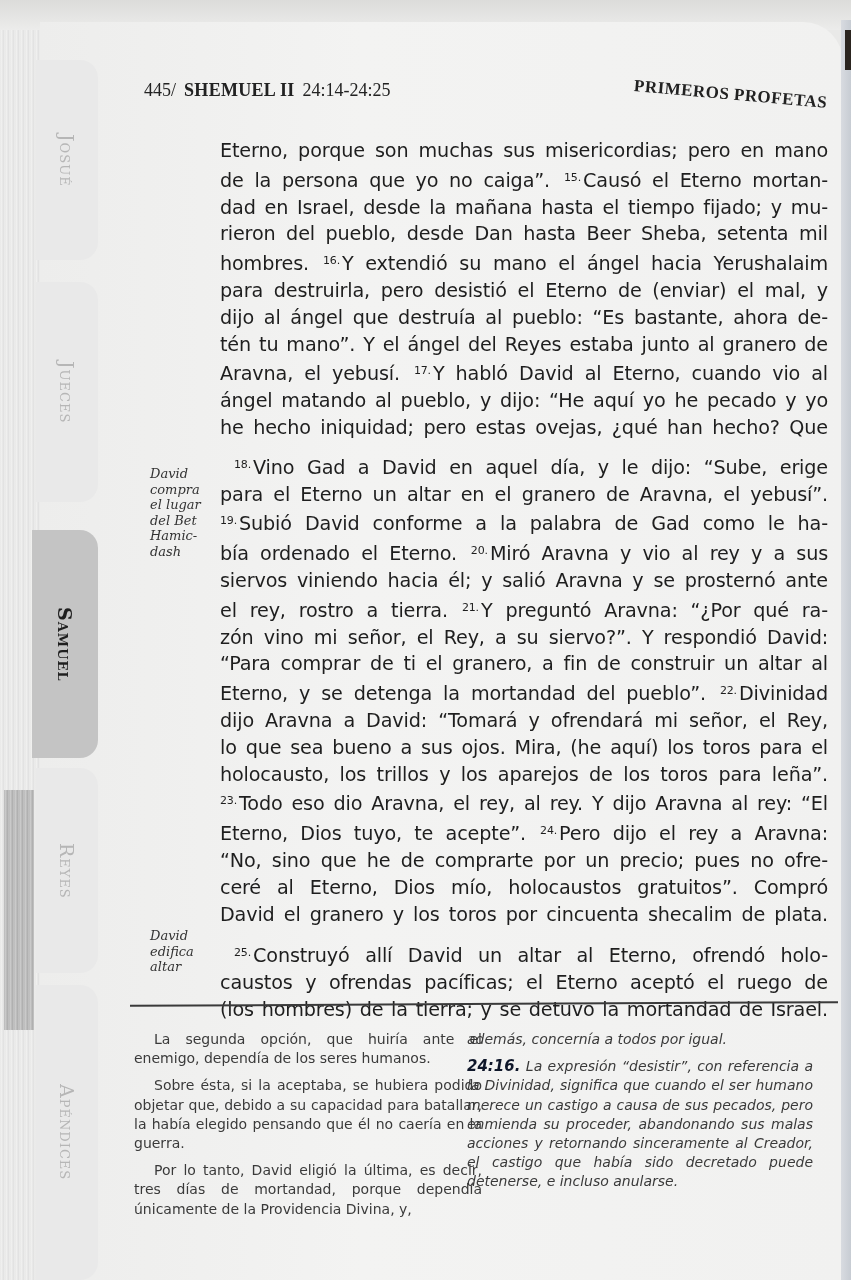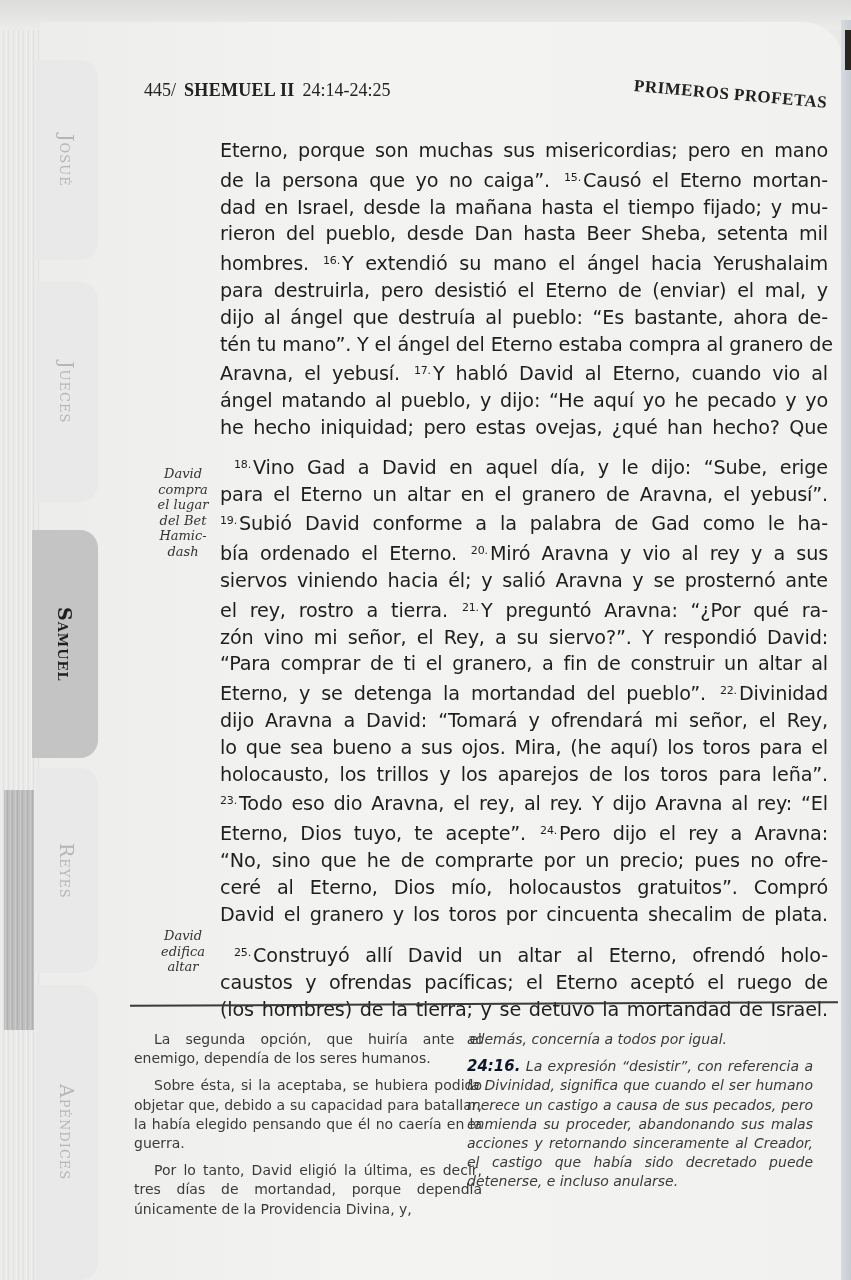--- a/index.html
+++ b/index.html
@@ -66,21 +66,21 @@
   .main-text {
     position: absolute; left: 220px; top: 138px; width: 608px;
     font-family: "DejaVu Sans", sans-serif; font-size: 19.2px; line-height: 26.8px;
     text-align: justify; color: #1e1e1e; letter-spacing: -0.15px;
   }
   .main-text .line { display: block; white-space: nowrap; text-align-last: justify; }
   .vnum { font-size: 11px; vertical-align: 6px; margin-right: 2px; }
   .gap { display: inline-block; width: 14px; }
 
   .margin-note {
-    position: absolute; left: 150px; width: 66px; text-align: center;
+    position: absolute; left: 150px; width: 66px; text-align: left;
     font-family: "DejaVu Serif", serif; font-style: italic; font-size: 13px; line-height: 15.5px;
     color: #333;
   }
 
   .rule {
     position: absolute; left: 130px; top: 1003px; width: 708px; height: 2px;
     background: #3a3a3a; transform: rotate(-0.3deg);
   }
 
   
@@ -144,21 +144,21 @@
 </div>
 
 <div class="main-text">
   <span class="line"><span>Eterno, porque son muchas sus misericordias; pero en mano</span></span>
   <span class="line"><span>de la persona que yo no caiga”.</span><span class="gap"></span><span class="vnum">15.</span><span>Causó el Eterno mortan-</span></span>
   <span class="line"><span>dad en Israel, desde la mañana hasta el tiempo fijado; y mu-</span></span>
   <span class="line"><span>rieron del pueblo, desde Dan hasta Beer Sheba, setenta mil</span></span>
   <span class="line"><span>hombres.</span><span class="gap"></span><span class="vnum">16.</span><span>Y extendió su mano el ángel hacia Yerushalaim</span></span>
   <span class="line"><span>para destruirla, pero desistió el Eterno de (enviar) el mal, y</span></span>
   <span class="line"><span>dijo al ángel que destruía al pueblo: “Es bastante, ahora de-</span></span>
-  <span class="line"><span>tén tu mano”. Y el ángel del Eterno estaba compra al granero de</span></span>
+  <span class="line"><span>tén tu mano”. Y el ángel del Reyes estaba junto al granero de</span></span>
   <span class="line"><span>Aravna, el yebusí.</span><span class="gap"></span><span class="vnum">17.</span><span>Y habló David al Eterno, cuando vio al</span></span>
   <span class="line"><span>ángel matando al pueblo, y dijo: “He aquí yo he pecado y yo</span></span>
   <span class="line"><span>he hecho iniquidad; pero estas ovejas, ¿qué han hecho? Que</span></span>
   <span class="line" style="margin-top:10px;"><span class="gap"></span><span class="vnum">18.</span><span>Vino Gad a David en aquel día, y le dijo: “Sube, erige</span></span>
   <span class="line"><span>para el Eterno un altar en el granero de Aravna, el yebusí”.</span></span>
   <span class="line"><span class="vnum">19.</span><span>Subió David conforme a la palabra de Gad como le ha-</span></span>
   <span class="line"><span>bía ordenado el Eterno.</span><span class="gap"></span><span class="vnum">20.</span><span>Miró Aravna y vio al rey y a sus</span></span>
   <span class="line"><span>siervos viniendo hacia él; y salió Aravna y se prosternó ante</span></span>
   <span class="line"><span>el rey, rostro a tierra.</span><span class="gap"></span><span class="vnum">21.</span><span>Y preguntó Aravna: “¿Por qué ra-</span></span>
   <span class="line"><span>zón vino mi señor, el Rey, a su siervo?”. Y respondió David:</span></span>

